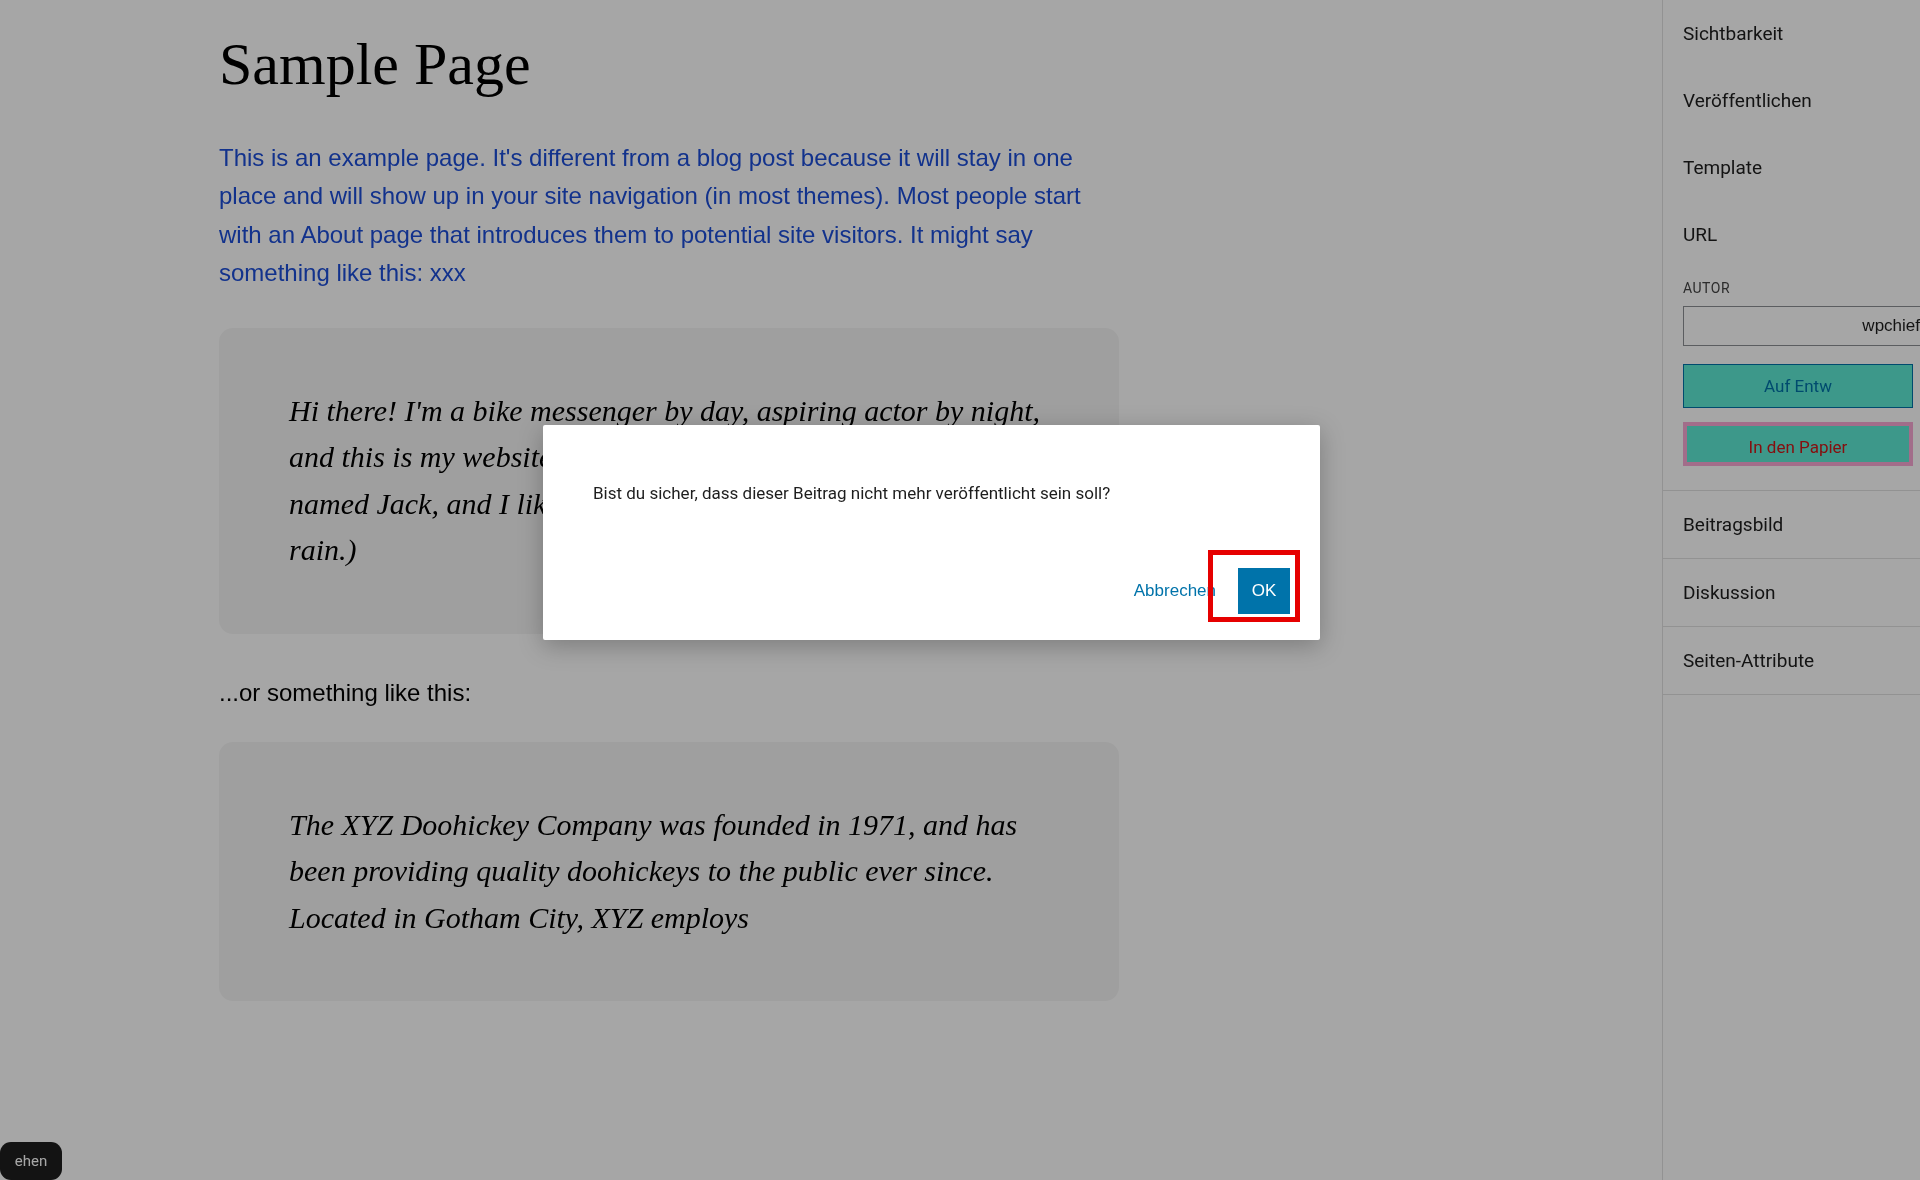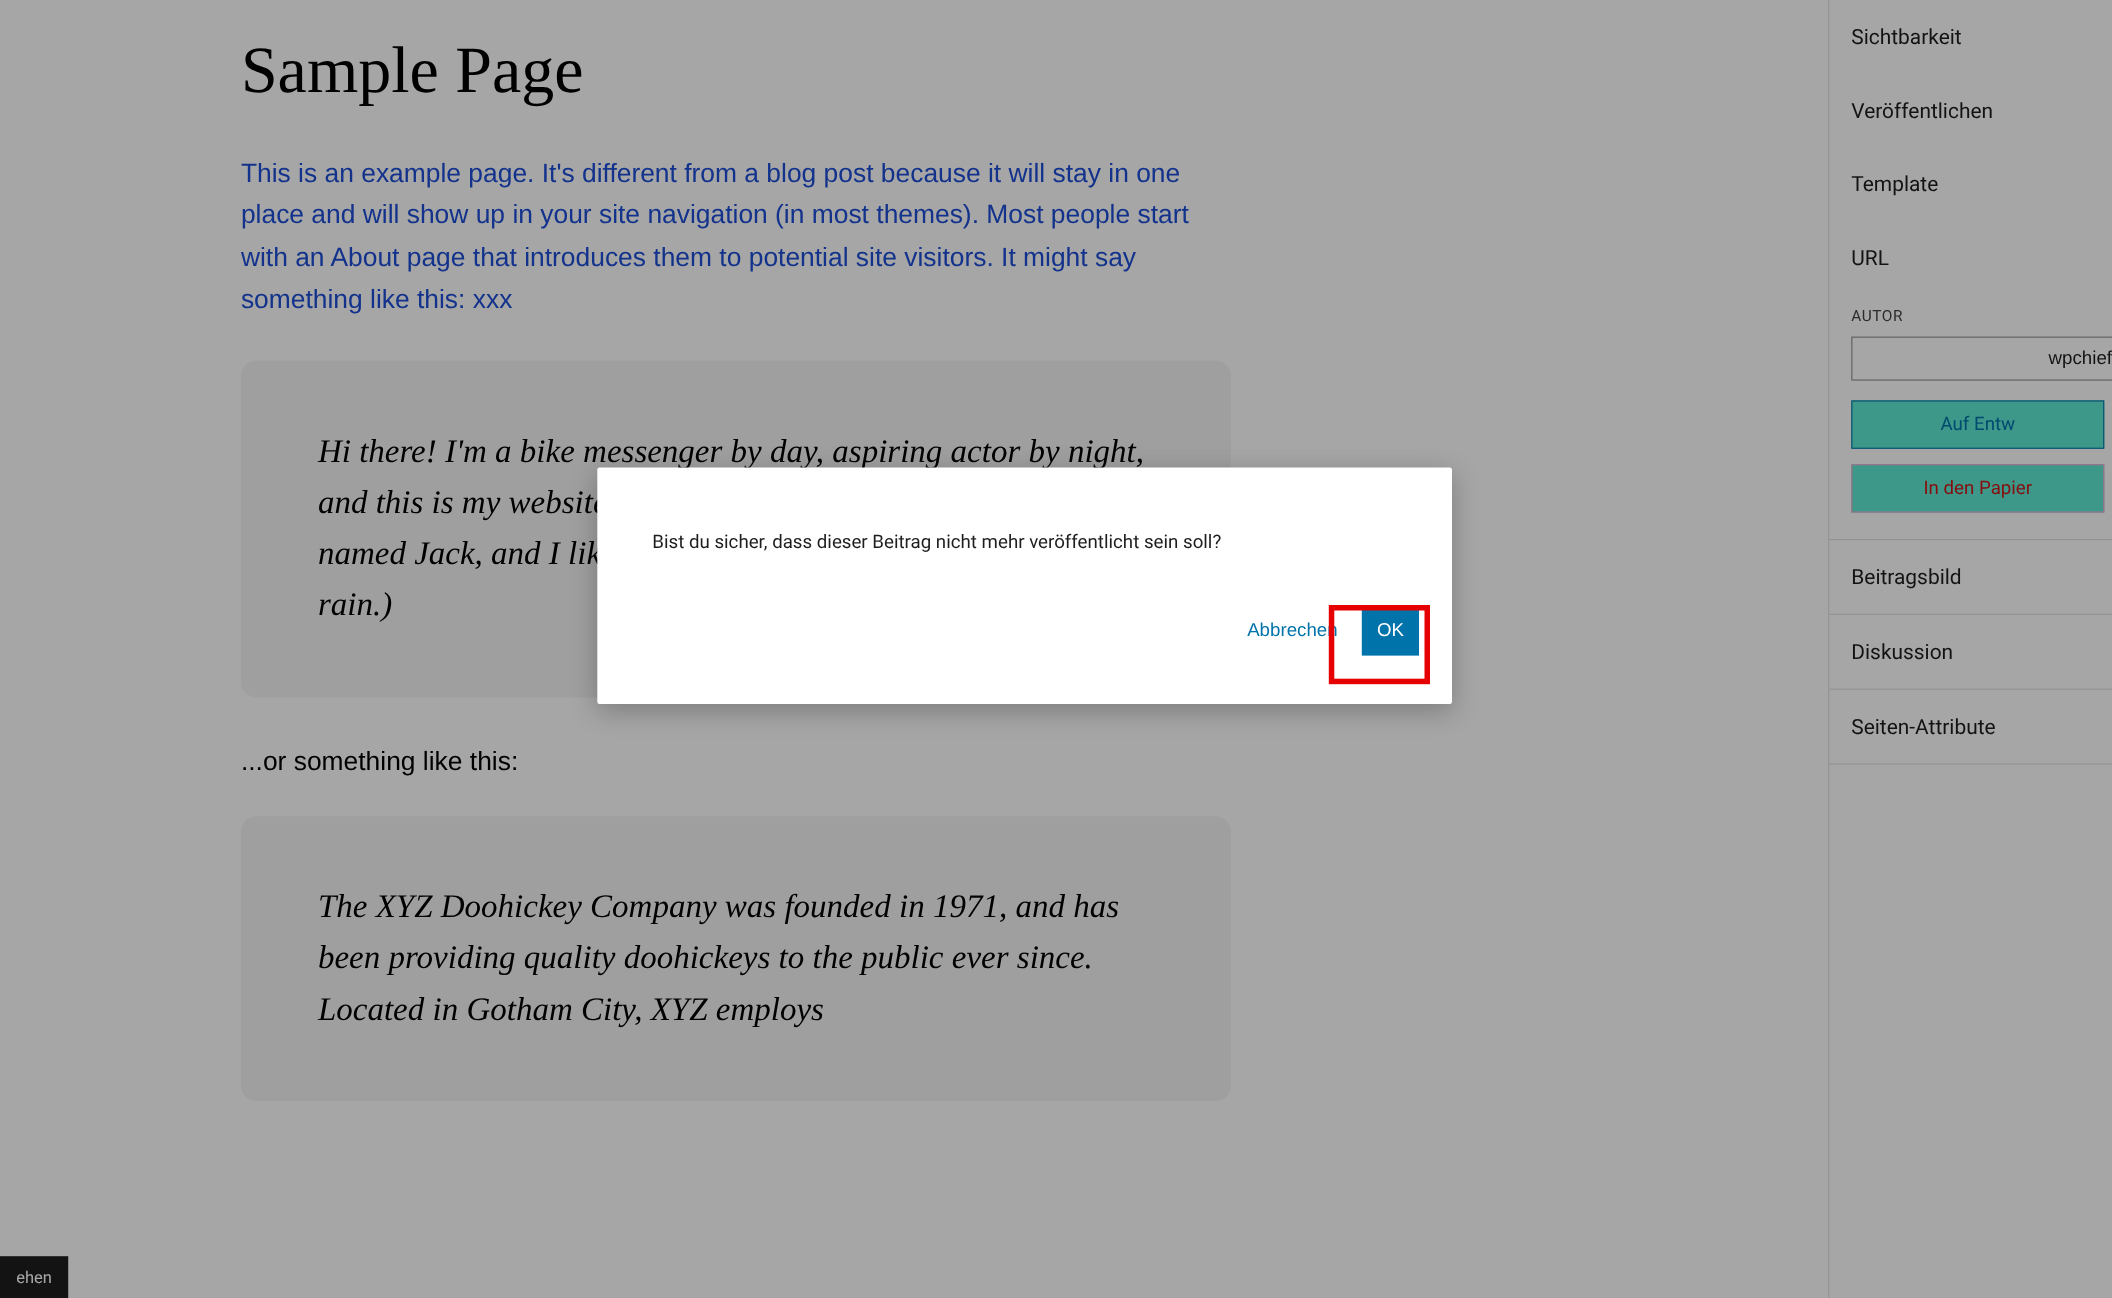--- a/index.html
+++ b/index.html
@@ -110,21 +110,21 @@
       text-align: center;
       line-height: 42px;
       margin-bottom: 14px;
       cursor: pointer;
     }
     .sidebar-button.blue {
       border: 1px solid #0073aa;
       color: #0073aa;
     }
     .sidebar-button.red {
-      border: 1px solid #f9a8d4;
+      border: 4px solid #f9a8d4;
       color: #cc1818;
     }
     .overlay {
       position: absolute;
       inset: 0;
       background: rgba(0,0,0,0.35);
     }
     .dialog {
       position: absolute;
       left: 543px;
@@ -137,21 +137,21 @@
       padding: 0;
     }
     .dialog-message {
       font-size: 17px;
       color: #1e1e1e;
       padding: 58px 50px 0 50px;
     }
     .dialog-buttons {
       position: absolute;
       right: 30px;
-      bottom: 44px;
+      bottom: 26px;
       display: flex;
       align-items: center;
       gap: 18px;
     }
     .dialog-cancel {
       color: #0073aa;
       font-size: 17px;
       background: none;
       border: none;
       cursor: pointer;
@@ -180,20 +180,21 @@
       left: 0;
       bottom: 0;
       width: 62px;
       height: 38px;
       background: #1e1e1e;
       color: #fff;
       font-size: 15px;
       display: flex;
       align-items: center;
       justify-content: center;
+      border-radius: 11px;
     }
   </style>
 </head>
 <body>
 
 <div class="main-content">
   <h1 class="page-title">Sample Page</h1>
   <p class="intro-text">This is an example page. It's different from a blog post because it will stay in one place and will show up in your site navigation (in most themes). Most people start with an About page that introduces them to potential site visitors. It might say something like this: xxx</p>
   <div class="quote-block">
     <p class="quote-text">Hi there! I'm a bike messenger by day, aspiring actor by night, and this is my website. I live in Los Angeles, have a great dog named Jack, and I like piña coladas. (And gettin' caught in the rain.)</p>

